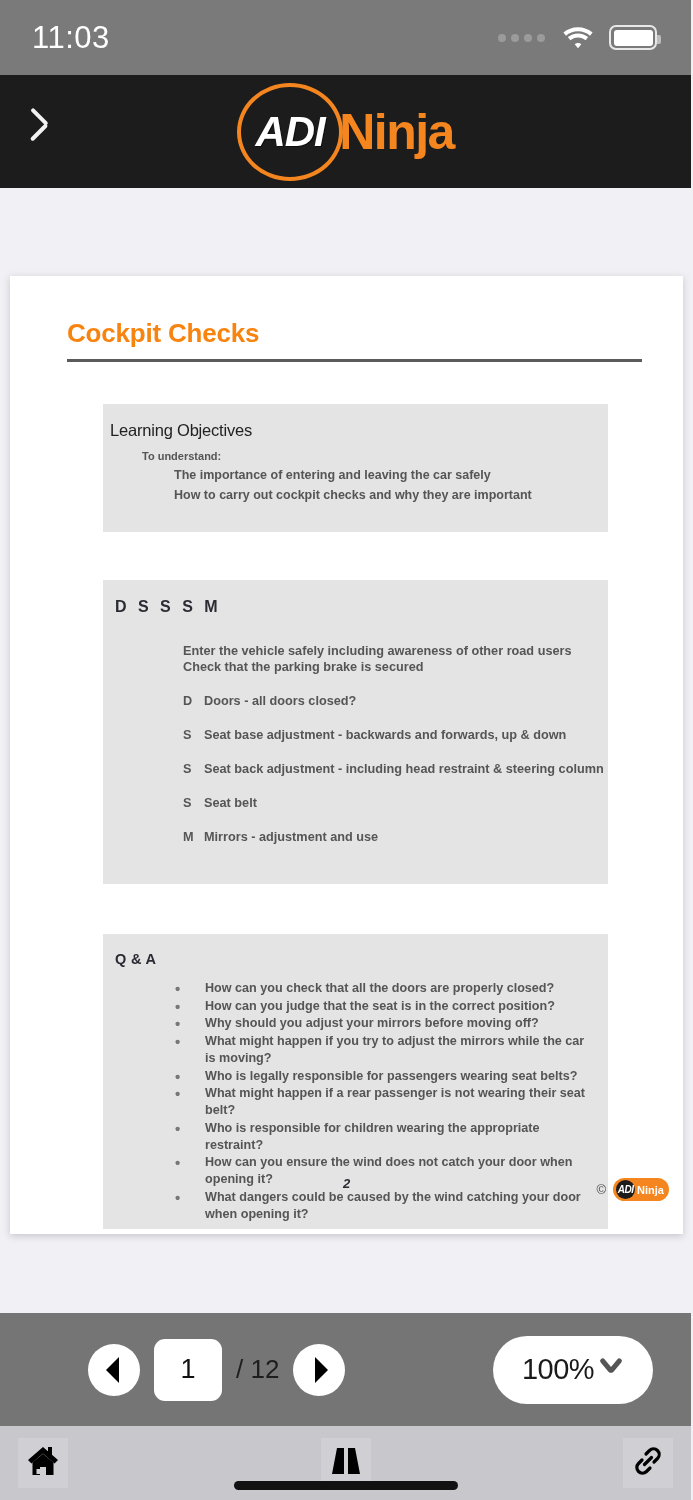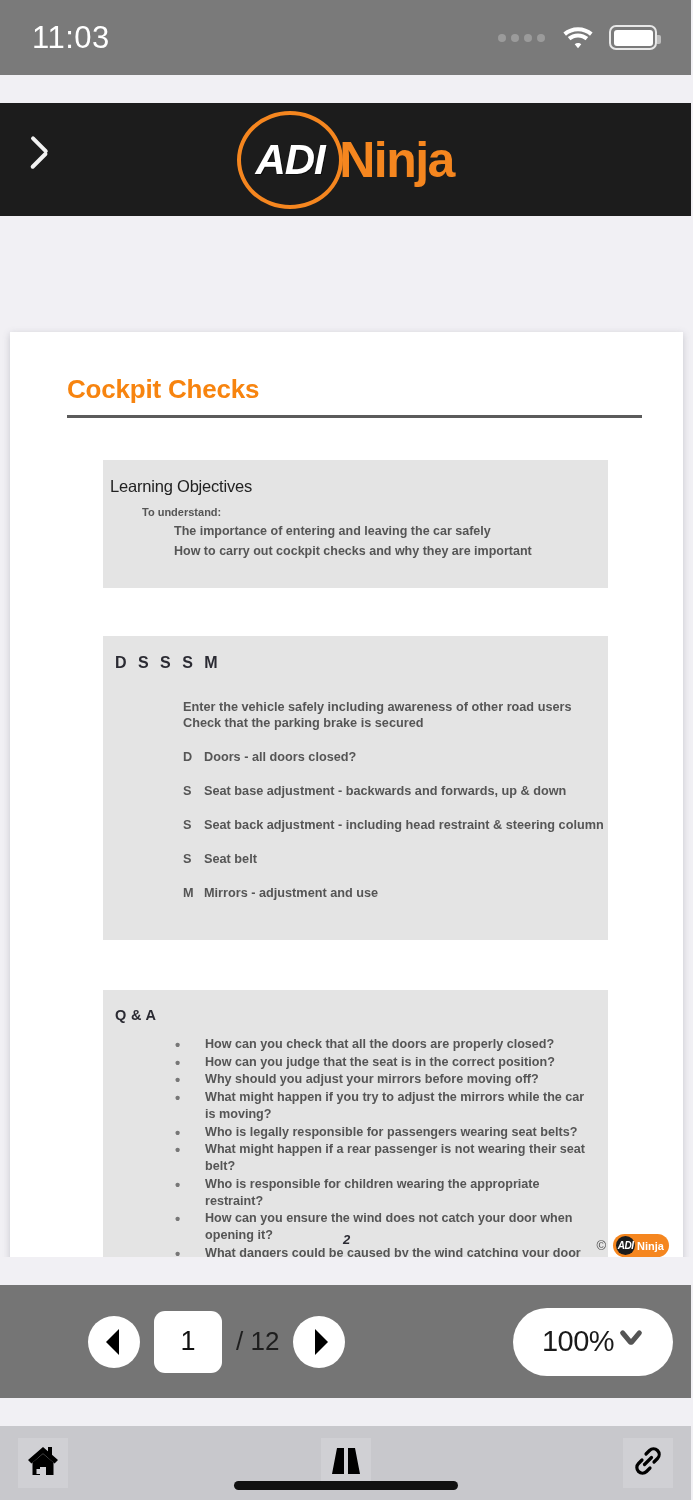--- a/index.html
+++ b/index.html
@@ -2,21 +2,21 @@
 <html><head>
 <meta charset="utf-8">
 <style>
   * { box-sizing: border-box; margin: 0; padding: 0; }
   html, body {
     width: 693px; height: 1500px;
     font-family: "Liberation Sans", sans-serif;
     background: #f1f0f4;
     overflow: hidden;
   }
-  .screen { position: relative; width: 691px; height: 1500px; display: flex; flex-direction: column; gap: 28px; }
+  .screen { position: relative; width: 691px; height: 1500px; display: flex; flex-direction: column; }
 
   
   .statusbar {
     height: 75px; background: #7a7a7a;
     display: flex; align-items: center; justify-content: space-between;
     padding: 0 34px 0 32px; flex: 0 0 75px;
   }
   .status-time { color: #fff; font-size: 31px; font-weight: 400; letter-spacing: .5px; }
   .status-right { display: flex; align-items: center; gap: 14px; }
   .sig-dots { display: flex; gap: 5px; align-items: center; margin-right: 2px; }
@@ -129,21 +129,21 @@
   }
   .tri-l { width: 0; height: 0; border: 13px solid transparent; border-right-color: #000; border-left: 0; margin-right: 4px; }
   .tri-r { width: 0; height: 0; border: 13px solid transparent; border-left-color: #000; border-right: 0; margin-left: 4px; }
   .pagefield {
     width: 68px; height: 62px; background: #fff; border-radius: 11px;
     margin-left: 14px; display: flex; align-items: center; justify-content: center;
     font-size: 27px; color: #111; cursor: text;
   }
   .pagetotal { font-size: 26px; color: #1e1e1e; margin: 0 14px; letter-spacing: 0px; }
   .zoombtn {
-    position: absolute; right: 18px; top: 50%; transform: translateY(-50%);
+    position: absolute; right: 38px; top: 50%; transform: translateY(-50%);
     width: 160px; height: 68px; background: #fff; border-radius: 34px;
     display: flex; align-items: center; justify-content: center; gap: 4px; cursor: pointer;
   }
   .zoom-label { font-size: 29px; color: #1a1a1a; letter-spacing: -0.5px; }
   .chev-dn { width: 26px; height: 26px; position: relative; }
   .chev-dn:before, .chev-dn:after {
     content:""; position:absolute; top: 6px; width: 17px; height: 5px; background:#555; border-radius:3px;
   }
   .chev-dn:before { left: 0; transform: rotate(50deg); }
   .chev-dn:after  { right: 0; transform: rotate(-50deg); }

